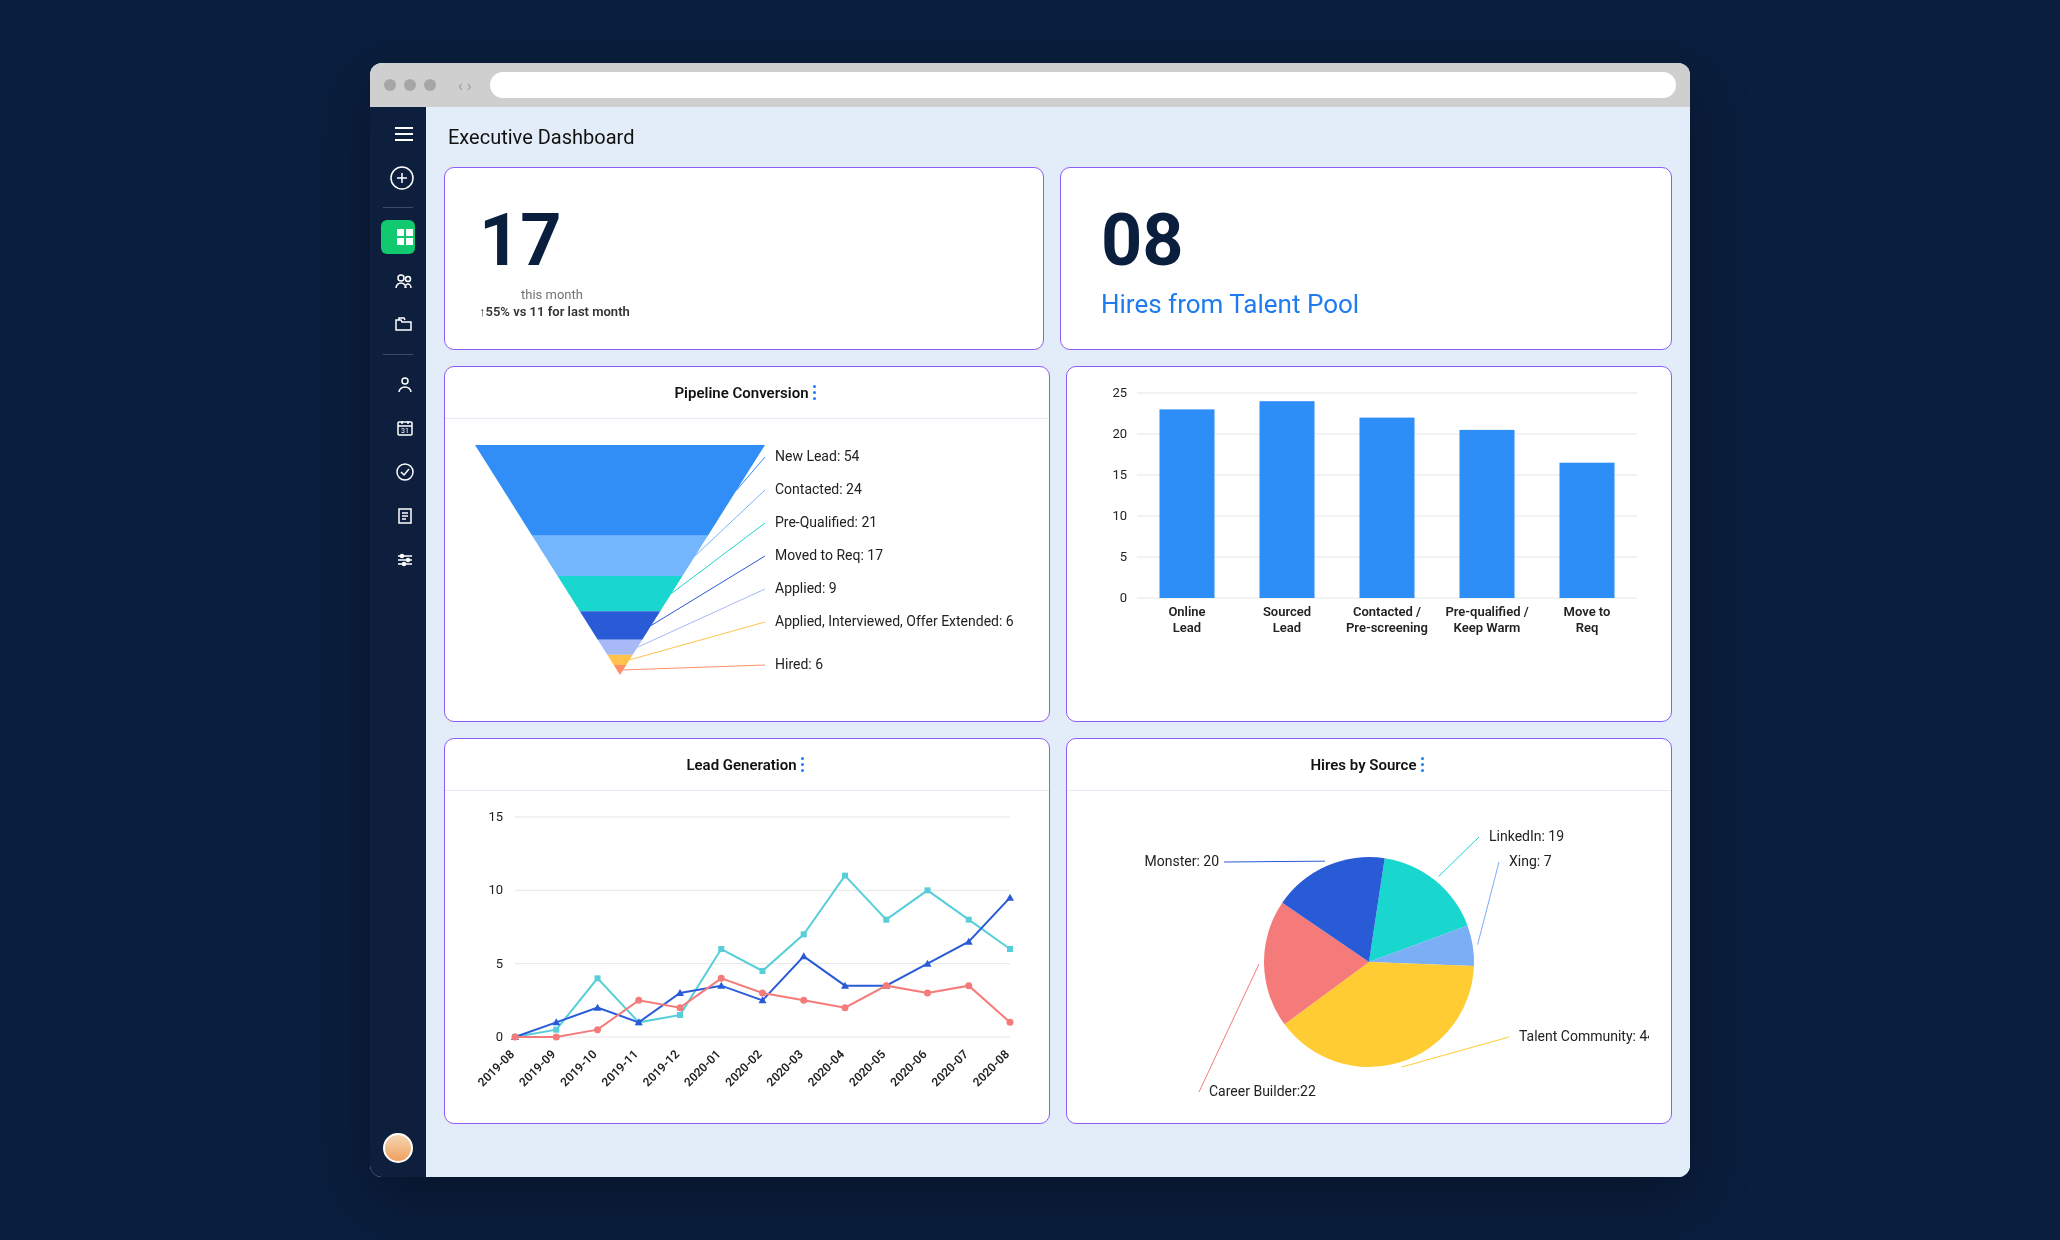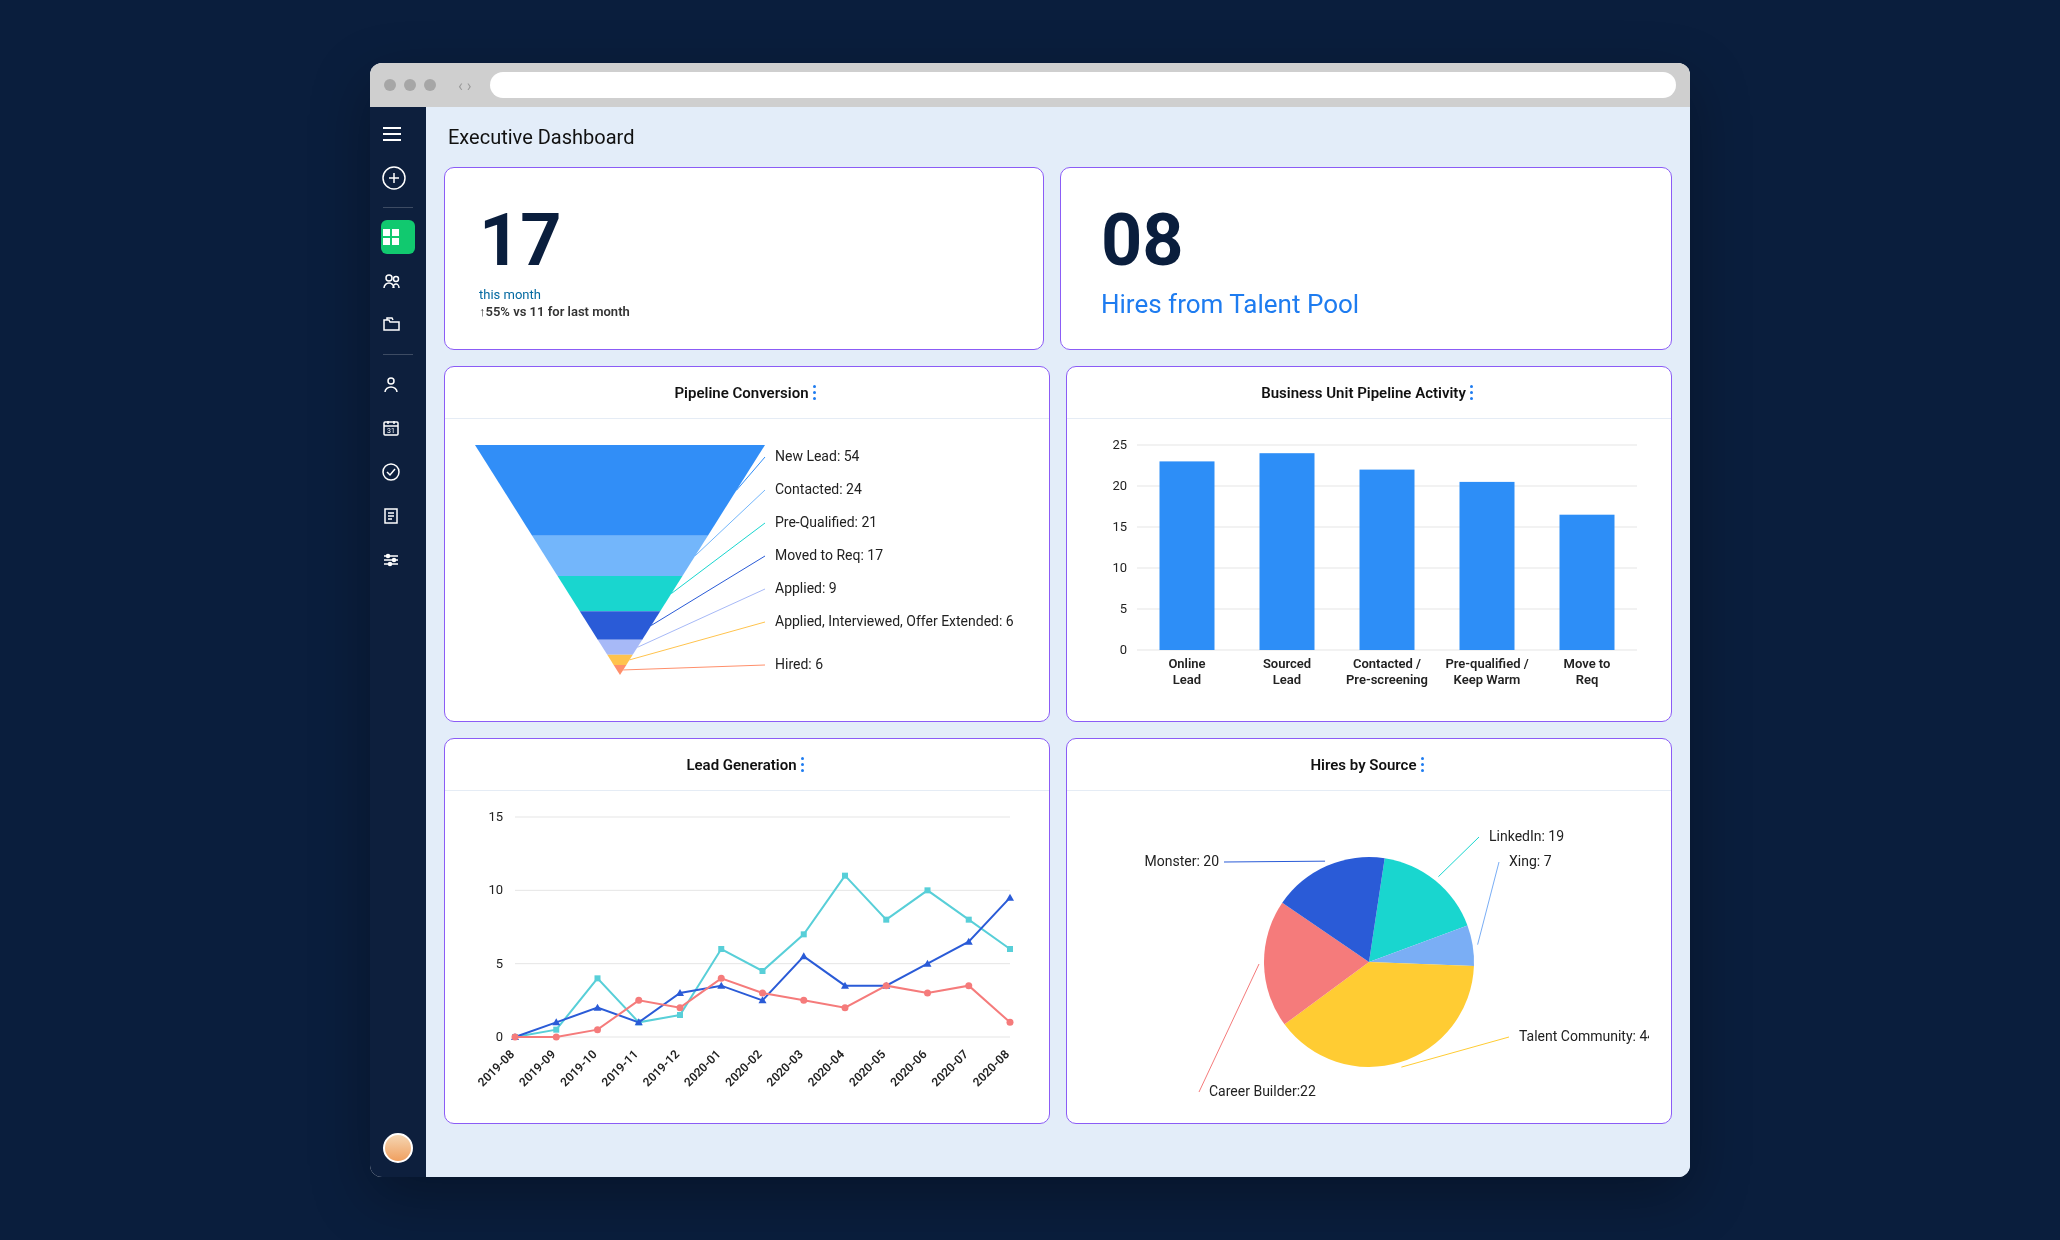--- a/index.html
+++ b/index.html
@@ -5,39 +5,39 @@
 *{box-sizing:border-box;margin:0;padding:0;}
 body{background:#0a1e3d;font-family:-apple-system,BlinkMacSystemFont,"Segoe UI",Roboto,Arial,sans-serif;display:flex;justify-content:center;align-items:center;min-height:100vh;padding:40px;}
 .window{width:1320px;background:#fff;border-radius:12px;overflow:hidden;box-shadow:0 20px 60px rgba(0,0,0,.3);}
 .browser-chrome{background:#cfcfcf;height:44px;display:flex;align-items:center;padding:0 14px;gap:12px;}
 .traffic-lights{display:flex;gap:8px;}
 .tl{width:12px;height:12px;border-radius:50%;background:#a6a6a6;}
 .nav-arrows{display:flex;gap:4px;color:#9a9a9a;margin-left:10px;}
 .addr-bar{flex:1;height:26px;background:#fff;border-radius:14px;margin-left:6px;}
 .app{display:flex;height:1070px;}
 .sidebar{width:56px;background:#0d1f3d;display:flex;flex-direction:column;align-items:center;padding-top:10px;gap:10px;position:relative;}
-.side-ic{width:34px;height:34px;display:flex;align-items:center;justify-content:flex-start;color:#a3a3a3;cursor:pointer;border-radius:6px;}
+.side-ic{width:34px;height:34px;display:flex;align-items:center;justify-content:flex-end;color:#a3a3a3;cursor:pointer;border-radius:6px;}
 .side-ic.active{background:#11c96f;}
 .side-divider{width:30px;height:1px;background:rgba(255,255,255,.2);margin:2px 0;}
 .avatar{width:30px;height:30px;border-radius:50%;background:linear-gradient(#f5d6b3,#f0a060);border:2px solid #fff;position:absolute;bottom:14px;}
 .main{flex:1;background:#e3edf9;display:flex;flex-direction:column;}
 .page-header{height:60px;display:flex;align-items:center;padding:16px 22px;gap:22px;background:#e3edf9;}
 .page-title{font-size:20px;font-weight:400;color:#111;}
 .content{flex:1;padding:0 18px 18px;display:flex;flex-direction:column;gap:16px;overflow:auto;}
 .row{display:flex;gap:16px;}
 .card{background:#fff;border-radius:10px;border:1px solid #8b5cf6;flex:1;display:flex;flex-direction:column;}
 .card-header{display:flex;justify-content:center;align-items:center;padding:14px 20px;border-bottom:1px solid #e5ecf5;}
 .card-title{font-size:15px;font-weight:600;color:#111;}
 .card-menu{display:flex;flex-direction:column;gap:3px;cursor:pointer;padding:4px;}
 .card-menu span{width:3px;height:3px;background:#1e7cf0;border-radius:50%;}
 .card-body{padding:16px 20px;flex:1;}
 .kpi{padding:30px 34px;}
 .kpi-num{font-size:72px;font-weight:700;color:#0a1e3d;}
 .kpi-label{font-size:24px;color:#1e7cf0;margin-top:-4px;}
-.kpi-sub{font-size:13px;color:#0369a1;margin-top:4px;}
+.kpi-sub{font-size:13px;color:#737373;margin-top:4px;margin-left:42px;}
 .kpi-delta{font-size:13px;color:#333;font-weight:600;margin-top:2px;}
 .kpi2{display:flex;flex-direction:column;justify-content:space-between;align-items:flex-start;padding:30px 40px;}
 .kpi2-num{font-size:72px;font-weight:700;color:#0a1e3d;}
 .kpi2-label{font-size:26px;color:#1e7cf0;margin-top:2px;}
 svg{display:block;}
 .funnel-wrap{display:flex;gap:20px;}
 .pie-wrap{display:flex;justify-content:center;}
 </style>
 </head>
 <body>
@@ -177,28 +177,20 @@
                   <line x1="172.46350364963504" y1="212.2992700729927" x2="300" y2="154" stroke="#a7b9f7" stroke-width="1"></line>
                   <text x="310" y="158" font-size="14" fill="#222">Applied: 9</text>
                   <line x1="164.52554744525548" y1="224.8905109489051" x2="300" y2="187" stroke="#ffc34d" stroke-width="1"></line>
                   <text x="310" y="191" font-size="14" fill="#222">Applied, Interviewed, Offer Extended: 6</text>
                   <line x1="158.17518248175182" y1="234.96350364963504" x2="300" y2="230" stroke="#ff8f6b" stroke-width="1"></line>
                   <text x="310" y="234" font-size="14" fill="#222">Hired: 6</text>
                 </svg>
             </div>
           </div>
           <div class="card">
-            <div class="card-header">
-              <div class="card-title">Business Unit Pipeline Activity</div>
-              <div class="card-menu">
-                  <span></span>
-                  <span></span>
-                  <span></span>
-                </div>
-            </div>
             <div class="card-body">
               <svg id="bar-svg" width="560" height="270">
                   <line x1="50" y1="215" x2="550" y2="215" stroke="#e5e5e5"></line>
                   <text x="40" y="219" text-anchor="end" font-size="13" fill="#222">0</text>
                   <line x1="50" y1="174" x2="550" y2="174" stroke="#e5e5e5"></line>
                   <text x="40" y="178" text-anchor="end" font-size="13" fill="#222">5</text>
                   <line x1="50" y1="133" x2="550" y2="133" stroke="#e5e5e5"></line>
                   <text x="40" y="137" text-anchor="end" font-size="13" fill="#222">10</text>
                   <line x1="50" y1="92" x2="550" y2="92" stroke="#e5e5e5"></line>
                   <text x="40" y="96" text-anchor="end" font-size="13" fill="#222">15</text>

